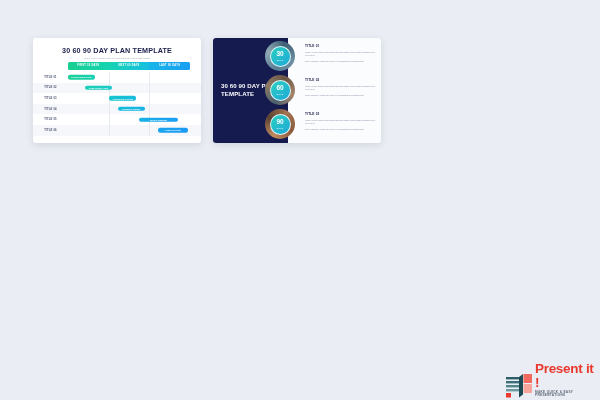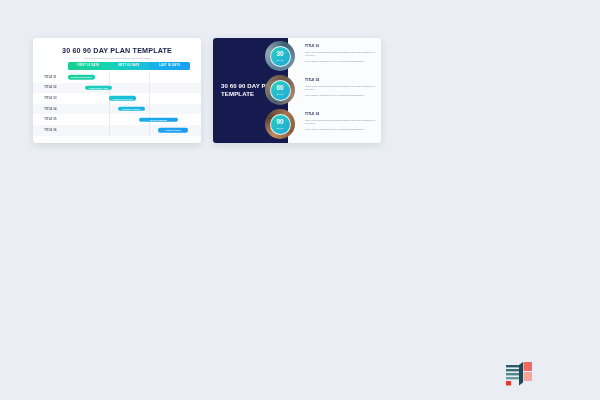--- a/index.html
+++ b/index.html
@@ -377,13 +377,17 @@
   <svg class="logo-mark" viewBox="0 0 26 24">
     <rect x="0" y="3" width="13" height="2.4" fill="#2c5d66"></rect>
     <rect x="0" y="7" width="13" height="2.4" fill="#3b6f78"></rect>
     <rect x="0" y="11" width="13" height="2.4" fill="#52848c"></rect>
     <rect x="0" y="15" width="13" height="2.4" fill="#6d99a0"></rect>
     <rect x="0" y="19" width="5" height="4.5" fill="#e8392e"></rect>
     <polygon points="13,3 17,0 17,20.5 13,23.5" fill="#1d4a52"></polygon>
     <rect x="17.5" y="0" width="8.5" height="9" fill="#f06a5e"></rect>
     <rect x="17.5" y="10" width="8.5" height="9" fill="#f7a49b"></rect>
   </svg>
+  <div class="logo-txt">
+    <div class="logo-word">Present it !</div>
+    <div class="logo-tag">MAKE QUICK &amp; EASY PRESENTATIONS</div>
+  </div>
 </div>
 
 </body></html>

